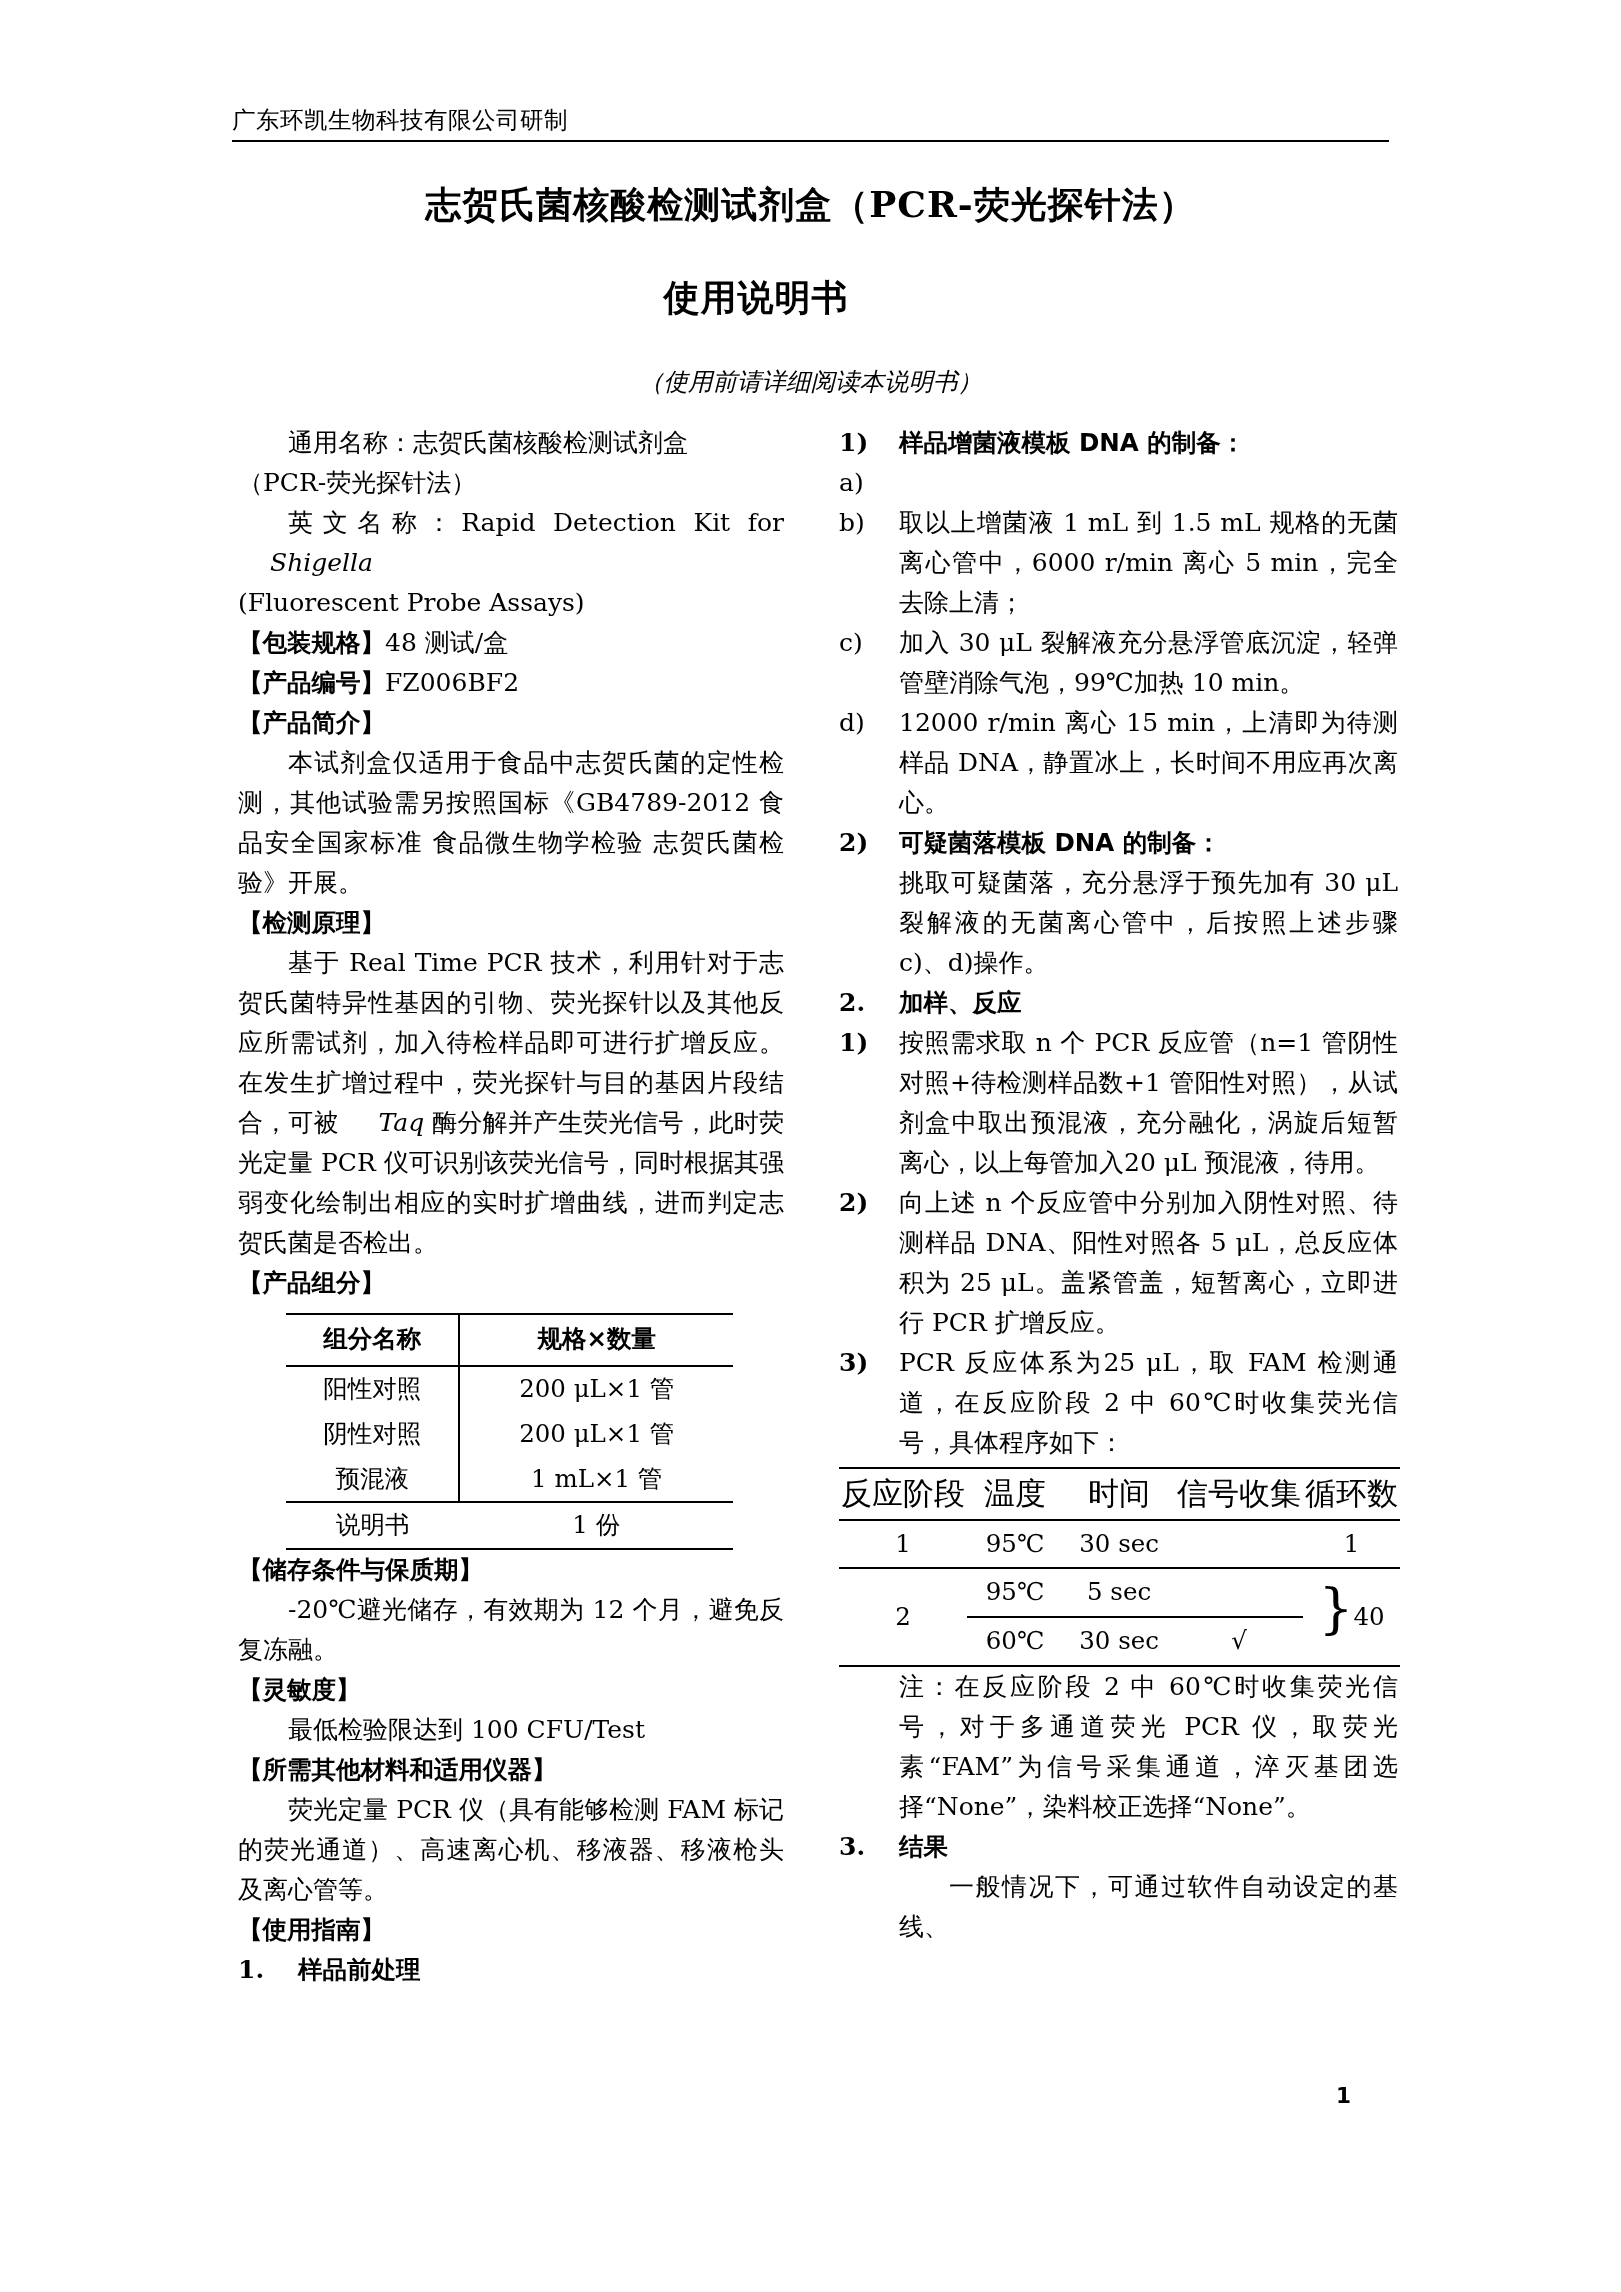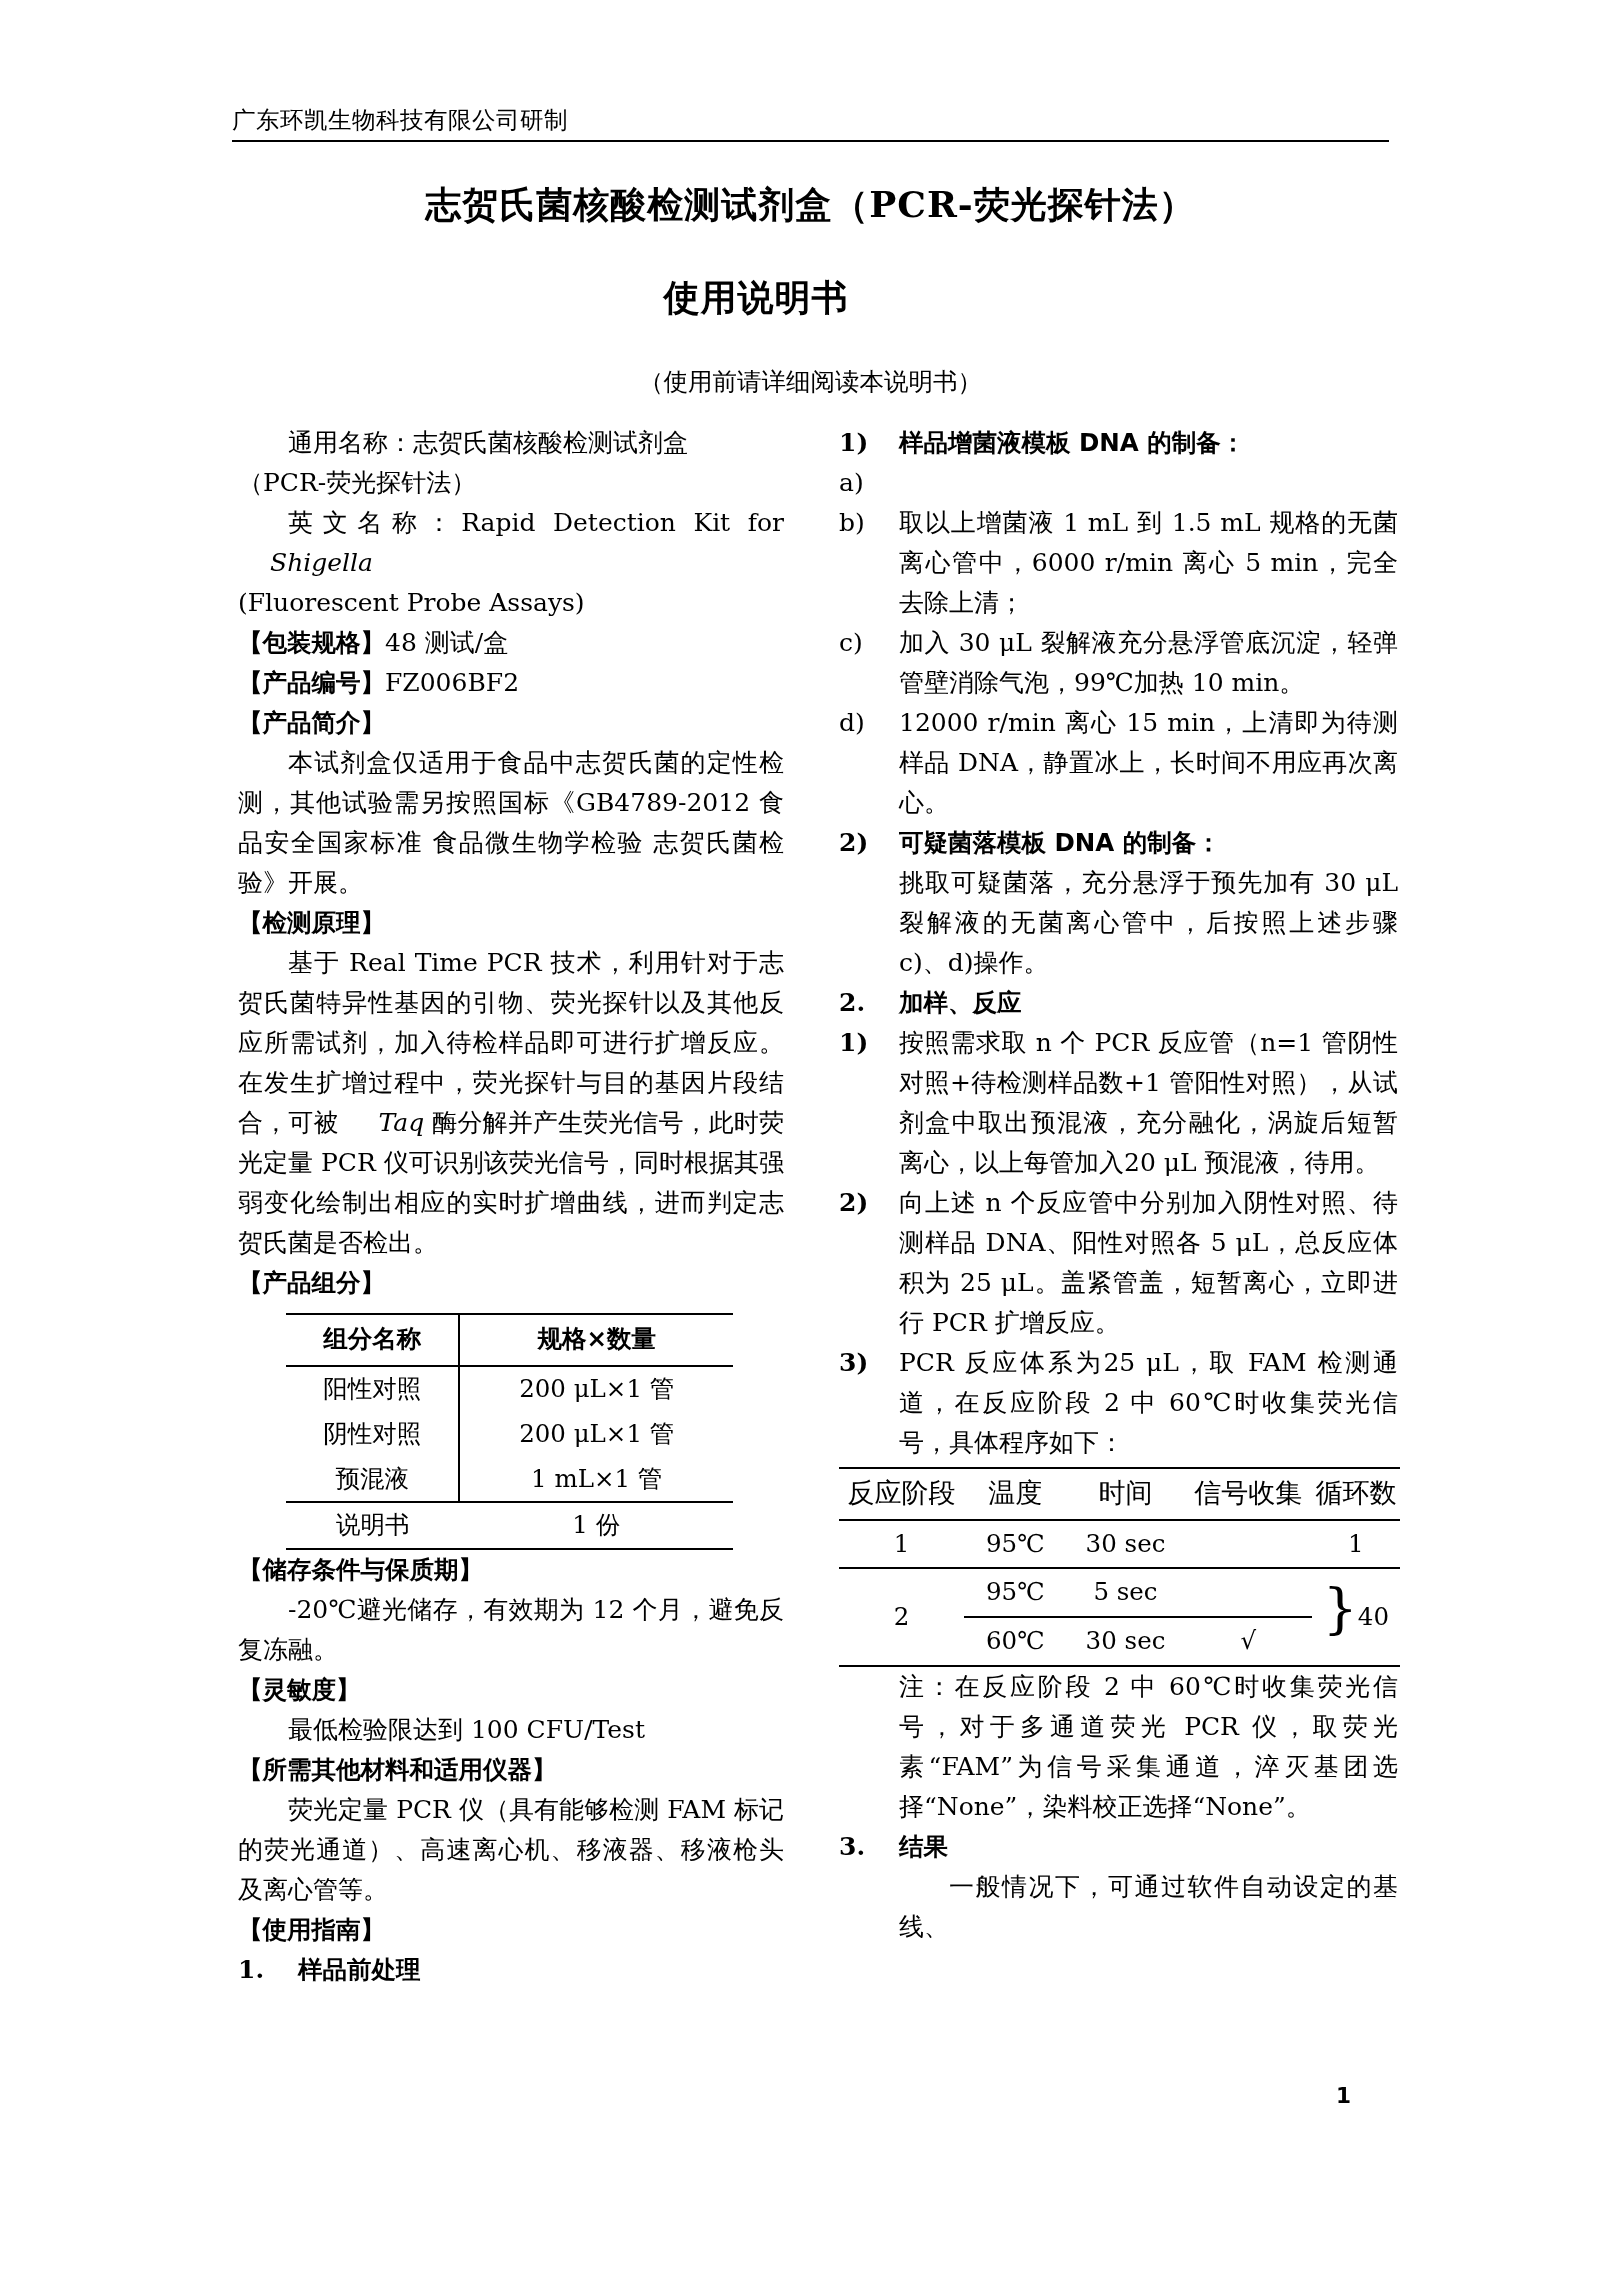--- a/index.html
+++ b/index.html
@@ -64,20 +64,21 @@
     font-weight: bold;
     letter-spacing: 1px;
   }
   .doc-note {
     position: absolute;
     left: 0;
     top: 365px;
     width: 1621px;
     text-align: center;
     font-size: 24.5px;
+    font-style: italic;
   }
 
   
   .col {
     position: absolute;
     top: 423px;
     width: 546px;
     font-size: 25px;
     line-height: 40px;
     text-align: justify;
@@ -140,21 +141,21 @@
     width: 561px;
     font-size: 24.5px;
   }
   .pcr-table td, .pcr-table th {
     text-align: center;
     font-weight: normal;
     padding: 2.9px 0 3.9px 0;
     white-space: nowrap;
   }
   .pcr-table thead th {
-    font-size: 27px;
+    font-size: 31px;
     padding: 3.9px 2px 5.9px 2px;
   }
   .pt-top    { border-top: 2.9px solid #000; }
   .pt-underh { border-bottom: 2.9px solid #000; }
   .pt-bot    { border-bottom: 2.9px solid #000; }
   .pt-mid    { border-bottom: 2.9px solid #000; }
   .pt-innerline { border-bottom: 2.5px solid #000; }
   .brace {
     font-size: 55px;
     line-height: 0;

